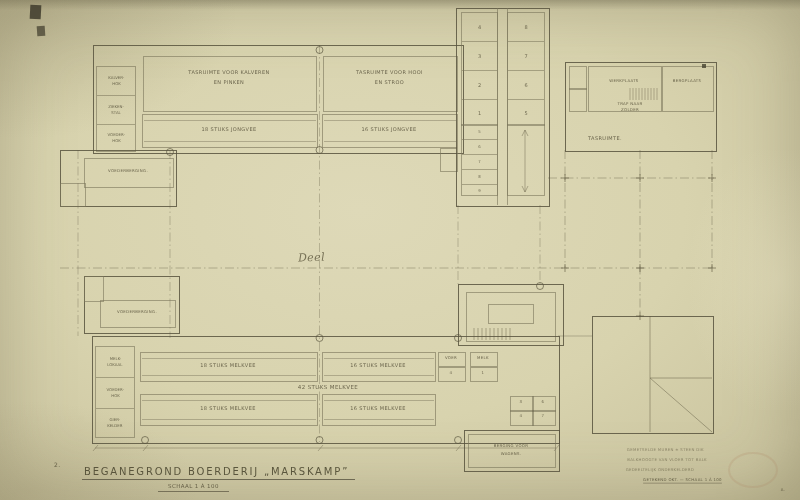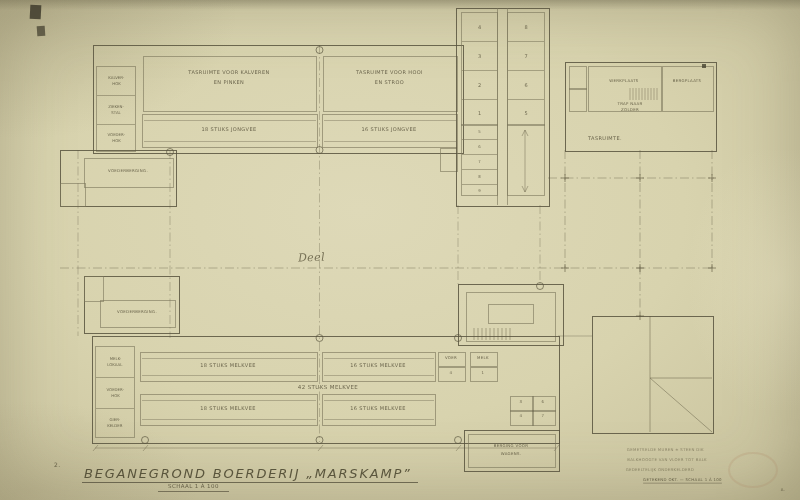--- a/index.html
+++ b/index.html
@@ -15,21 +15,21 @@
   .band::after{content:"";position:absolute;left:1px;right:1px;bottom:5px;border-bottom:1px solid rgba(122,116,90,.45);}
   .cellcol{position:absolute;border:1px solid rgba(122,116,90,.6);}
   .cellcol>div{position:relative;display:flex;align-items:center;justify-content:center;flex-direction:column;
     border-bottom:1px solid rgba(122,116,90,.55);color:rgba(82,77,55,.8);}
   .cellcol>div:last-child{border-bottom:none;}
   .lbl{position:absolute;color:rgba(80,75,52,.82);letter-spacing:.4px;white-space:nowrap;text-align:center;line-height:1;}
   .s4{font-size:5px;transform:scale(.78);transform-origin:center top;}
   .s5{font-size:5px;}
   .s55{font-size:5.5px;}
   .s6{font-size:6px;}
-  .s7{font-size:13px;font-style:italic;}
+  .s7{font-size:10px;}
   .faint{color:rgba(95,89,64,.6);}
   .stain{position:absolute;pointer-events:none;}
   svg.lines{position:absolute;left:0;top:0;}
 </style>
 </head>
 <body>
 
 <div class="sheet">
 
   <div class="stain" style="left:0;top:0;width:800px;height:10px;background:linear-gradient(rgba(90,85,60,.35),rgba(90,85,60,0));"></div>

